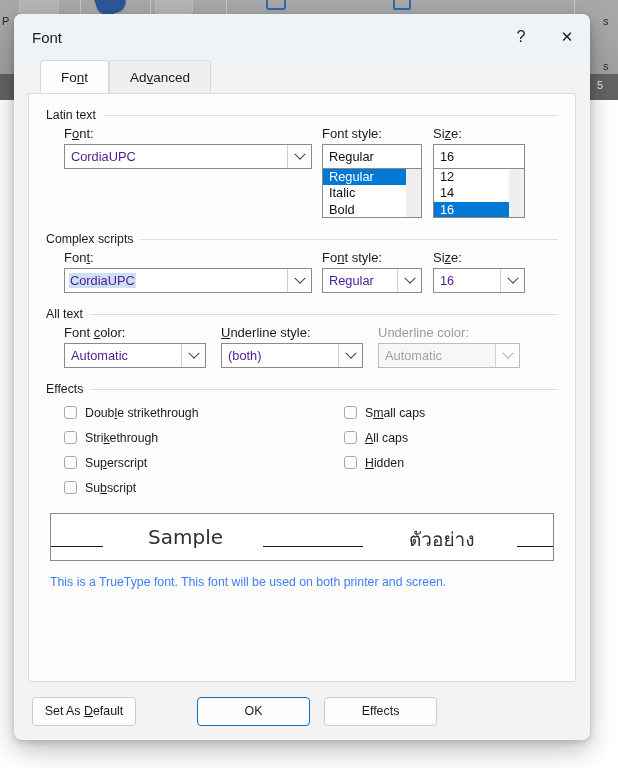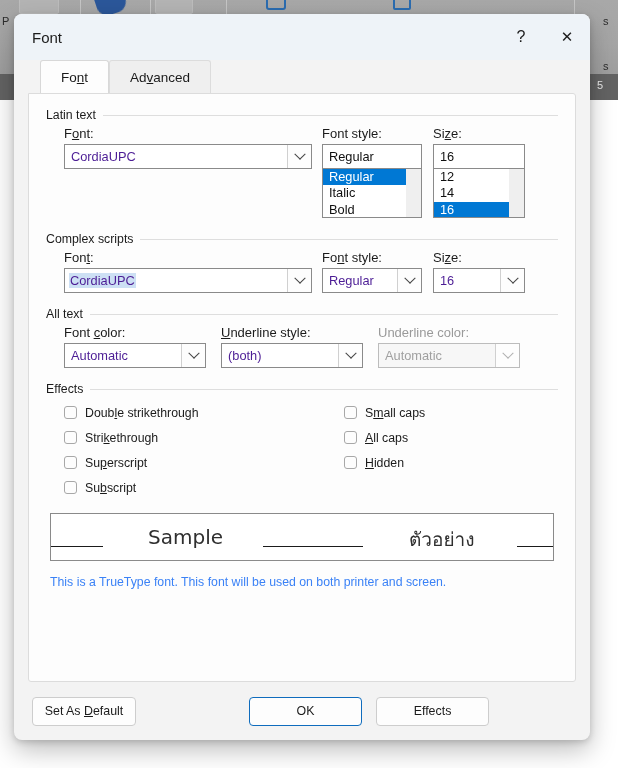--- a/index.html
+++ b/index.html
@@ -405,17 +405,17 @@
         <div class="pv-note">This is a TrueType font. This font will be used on both printer and screen.</div>
       </div>
     </div>
 
   </div>
 
   <div class="footer">
     <div class="btn" style="width:104px">
       <span>Set As <u class="ak">D</u>efault</span>
     </div>
-    <div class="btn default" style="width:113px;margin-left:113px">OK</div>
+    <div class="btn default" style="width:113px;margin-left:61px">OK</div>
     <div class="btn" style="width:113px;margin-left:14px">Effects</div>
   </div>
 
 </div>
 
 </body></html>

